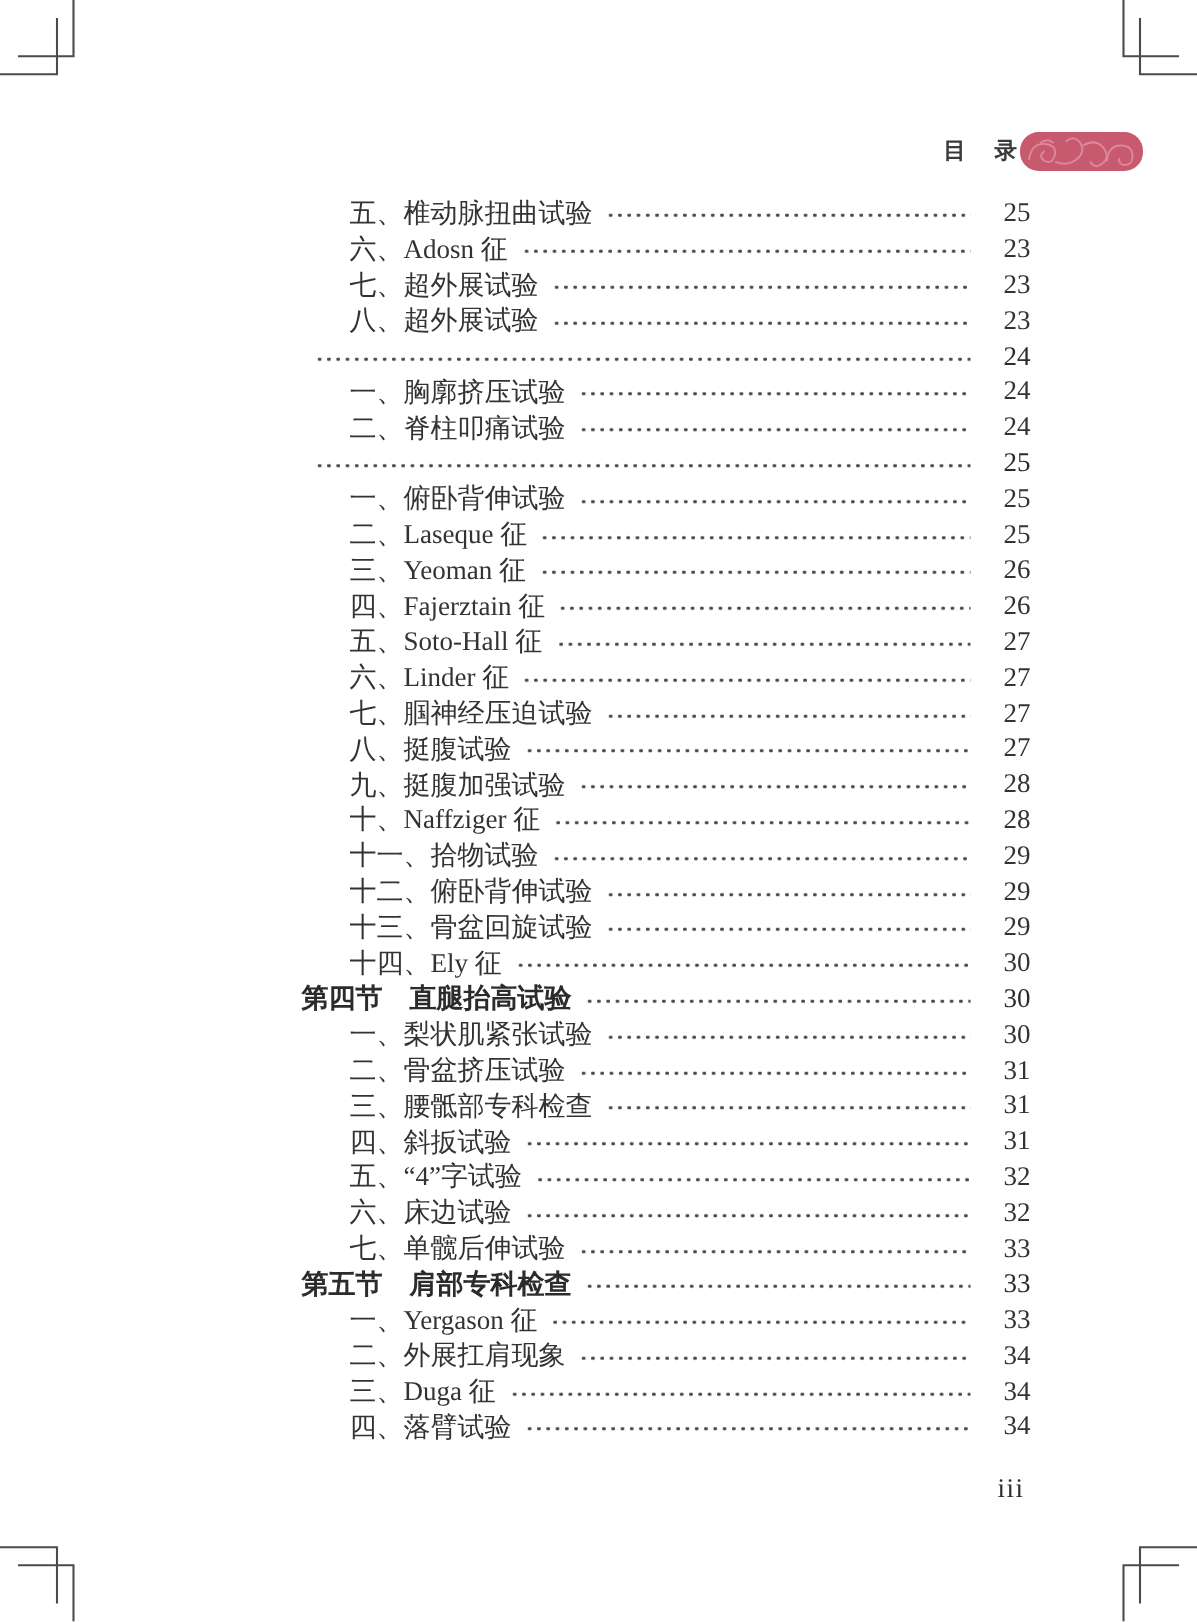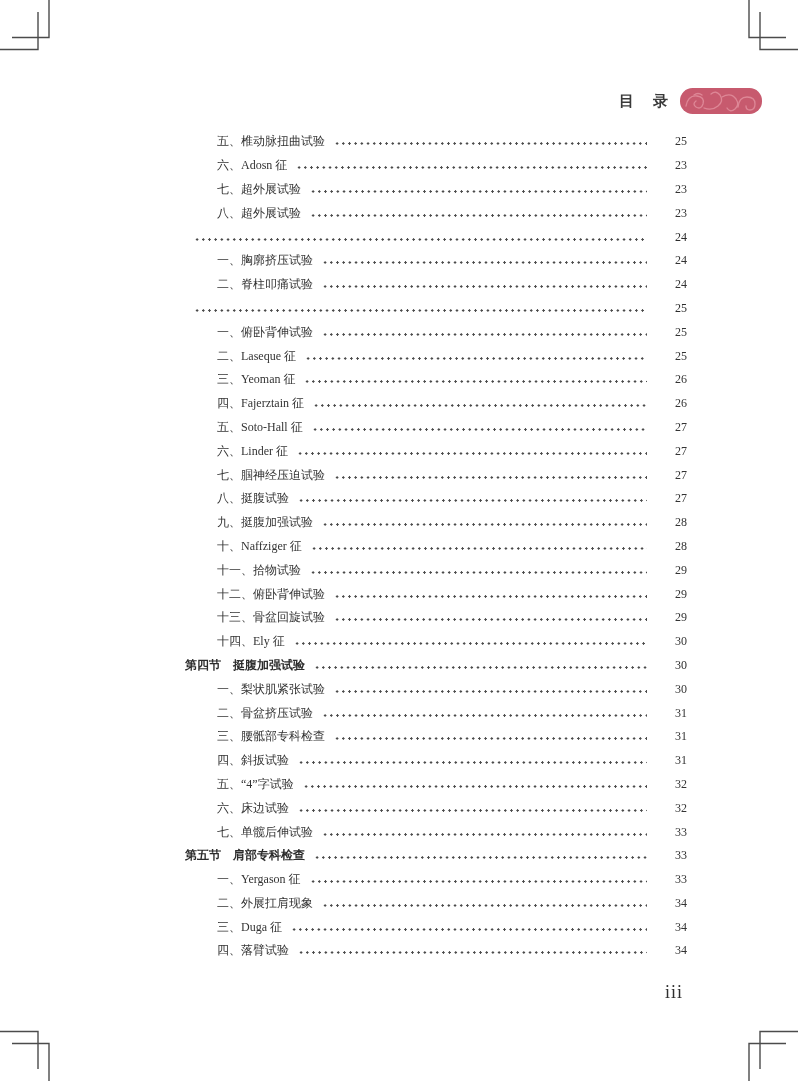--- a/index.html
+++ b/index.html
@@ -27,21 +27,21 @@
     height: 1081px;
     pointer-events: none;
   }
   
   .header {
     position: absolute;
     top: 88px;
     right: 36px;
     display: flex;
     align-items: center;
-    gap: 10px;
+    gap: 0;
   }
   .header-title {
     font-size: 15px;
     font-weight: bold;
     color: #3a3a3a;
     letter-spacing: 2px;
     line-height: 26px;
     white-space: pre;
   }
   .ornament {
@@ -53,22 +53,23 @@
   .toc {
     position: absolute;
     left: 185px;
     top: 130px;
     right: 111px;
   }
   .toc-row {
     display: flex;
     align-items: center;
     height: 23.8px;
-    font-size: 12px;
+    font-size: 18px;
     color: #333333;
+    margin-left: 16px;
   }
   .toc-row.section {
     font-weight: bold;
     color: #2b2b2b;
   }
   .toc-row.item {
     padding-left: 32px;
   }
   .toc-label {
     white-space: nowrap;
@@ -245,21 +246,21 @@
         <span class="toc-label">十三、骨盆回旋试验</span>
         <span class="leader"></span>
         <span class="page-num">29</span>
       </div>
       <div class="toc-row item">
         <span class="toc-label">十四、Ely 征</span>
         <span class="leader"></span>
         <span class="page-num">30</span>
       </div>
       <div class="toc-row section">
-        <span class="toc-label">第四节　挺腹加强试验</span>
+        <span class="toc-label">第四节　直腿抬高试验</span>
         <span class="leader"></span>
         <span class="page-num">30</span>
       </div>
       <div class="toc-row item">
         <span class="toc-label">一、梨状肌紧张试验</span>
         <span class="leader"></span>
         <span class="page-num">30</span>
       </div>
       <div class="toc-row item">
         <span class="toc-label">二、骨盆挤压试验</span>

